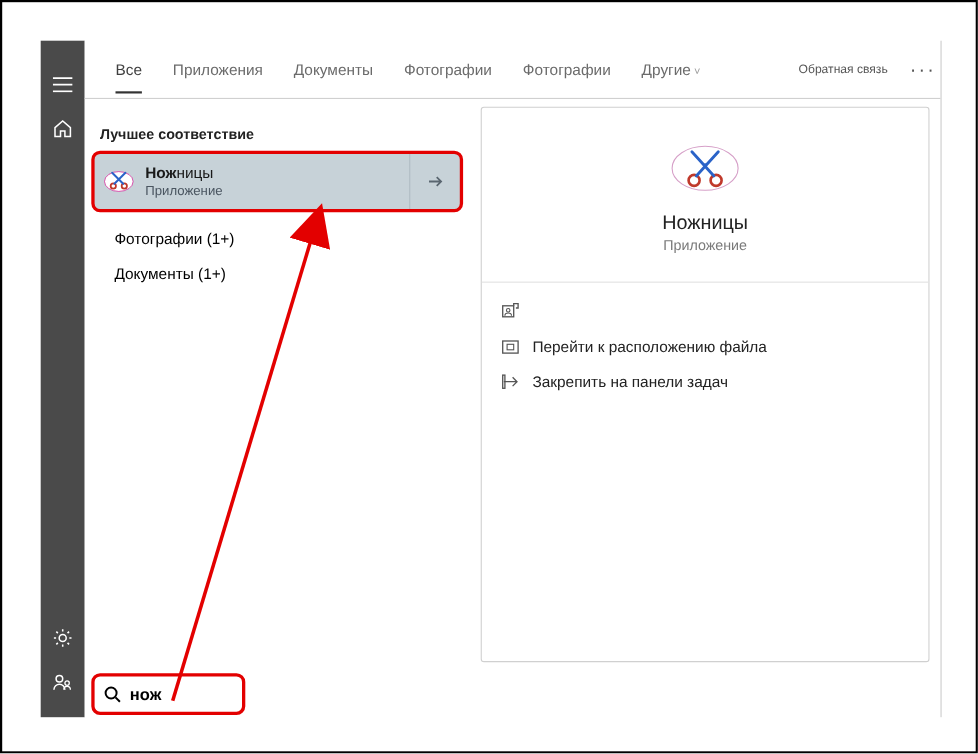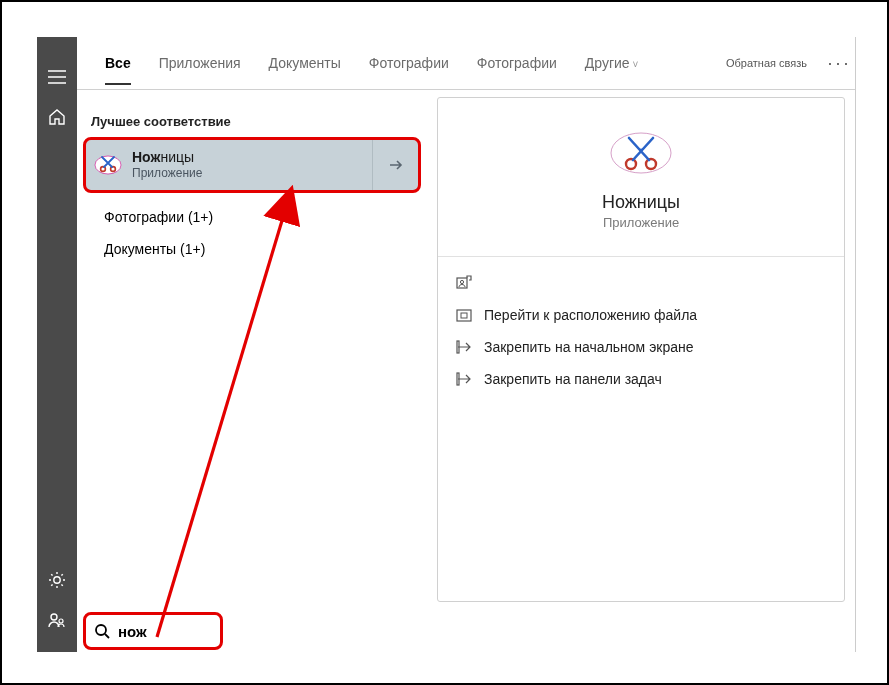--- a/index.html
+++ b/index.html
@@ -12,21 +12,21 @@
   .sidebar-strip .strip-icon { width: 40px; height: 40px; display:flex; align-items:center; justify-content:center; cursor:pointer; }
   .strip-spacer { flex: 1; }
   svg { display:block; }
 
   
   .panel { position:absolute; left:75px; top:35px; width:779px; height:615px; background:#fff; border-right:1px solid #ccc; }
 
   
   .tabs { display:flex; align-items:center; height:52px; padding-left:28px; font-size:14px; color:#6b6b6b; }
   .tabs .tab { margin-right:28px; cursor:pointer; }
-  .tabs .tab.active { color:#000000; font-weight:700; position:relative; }
+  .tabs .tab.active { color:#404040; font-weight:400; position:relative; }
   .tabs .tab.active::after { content:''; position:absolute; left:0; right:0; bottom:-14px; height:2px; background:#333; }
   .tabs .tab.dd::after { content:' ˅'; color:#999; font-size:10px; }
   .tabs .spacer { flex:1; }
   .tabs .feedback { font-size:11px; color:#555; margin-right:16px; cursor:pointer; }
   .tabs .dots { width:32px; text-align:center; color:#555; font-size:18px; letter-spacing:2px; cursor:pointer; }
 
   .hline { position:absolute; left:0; right:0; top:52px; height:1px; background:#d0d0d0; }
 
   
   .results { position:absolute; left:0; top:67px; width:350px; bottom:44px; }
@@ -164,27 +164,20 @@
               <rect x="1" y="3" width="14" height="11" fill="none" stroke="#555" stroke-width="1.2"></rect>
               <rect x="5" y="6" width="6" height="5" fill="none" stroke="#555" stroke-width="1"></rect>
             </svg>
           <span>Перейти к расположению файла</span>
         </div>
         <div class="action">
           <svg width="16" height="16" viewBox="0 0 16 16">
               <path d="M2 8h12M10 4l4 4-4 4" fill="none" stroke="#555" stroke-width="1.2"></path>
               <rect x="1" y="2" width="2" height="12" fill="none" stroke="#555" stroke-width="1.2"></rect>
             </svg>
-          <span>Закрепить на начальном экране</span>
-        </div>
-        <div class="action">
-          <svg width="16" height="16" viewBox="0 0 16 16">
-              <path d="M2 8h12M10 4l4 4-4 4" fill="none" stroke="#555" stroke-width="1.2"></path>
-              <rect x="1" y="2" width="2" height="12" fill="none" stroke="#555" stroke-width="1.2"></rect>
-            </svg>
           <span>Закрепить на панели задач</span>
         </div>
       </div>
     </div>
 
     <div class="search-wrap">
       <svg width="16" height="16" viewBox="0 0 16 16">
           <circle cx="7" cy="7" r="5" fill="none" stroke="#000" stroke-width="1.8"></circle>
           <path d="M11 11l4 4" stroke="#000" stroke-width="1.8"></path>
         </svg>

